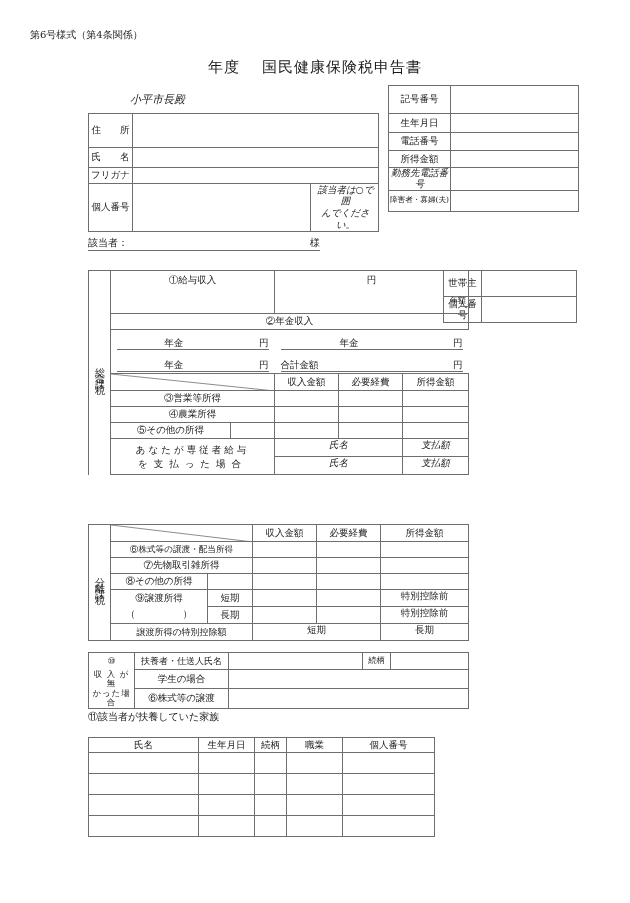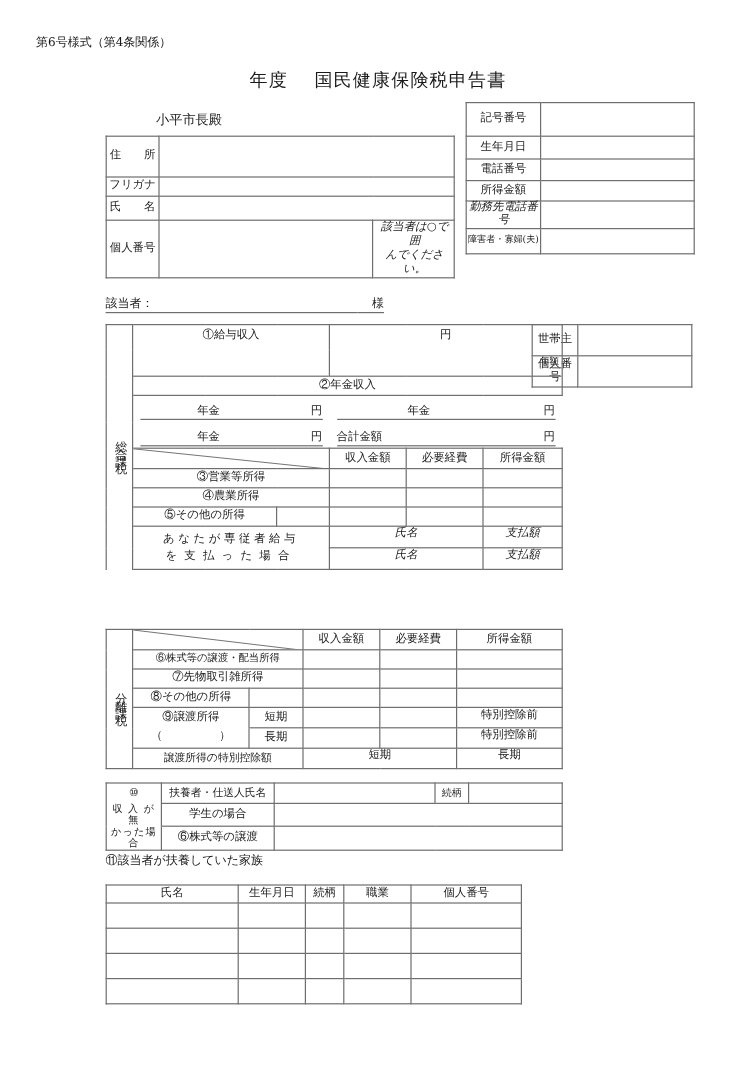--- a/index.html
+++ b/index.html
@@ -73,26 +73,27 @@
     width: 630px;
     text-align: center;
     font-size: 15px;
     letter-spacing: 1px;
   }
   #doc-title .gap { display: inline-block; width: 22px; }
 
   #mayor-line {
     left: 130px; top: 92px;
     font-size: 11px;
+    font-style: italic;
   }
 
   
   #t-head   { left: 88px;  top: 85px;  }
   #t-kigou  { left: 388px; top: 85px;  }
-  #target-line { left: 88px; top: 236px; font-size: 10px; margin-top: 10px; }
+  #target-line { left: 88px; top: 236px; font-size: 10px; }
   #period-line { left: 88px; top: 253px; font-size: 10px; }
   #t-main   { left: 88px;  top: 270px; }
   #t-side   { left: 443px; top: 270px; }
   #t-bunri  { left: 88px;  top: 524px; }
   #t-nonincome { left: 88px; top: 652px; }
   #fam-title  { left: 88px; top: 710px; font-size: 10px; }
   #t-family { left: 88px;  top: 737px; }
 
   
   .rule {
@@ -155,26 +156,26 @@
     </colgroup>
     <tbody>
 
       <tr style="height:28px">
         <td class="nob" colspan="3"></td>
       </tr>
       <tr style="height:34px">
         <td rowspan="1" class="c">住　　所</td>
         <td colspan="2"></td>
       </tr>
-      <tr style="height:16px">
-        <td class="c">フリガナ</td>
-        <td colspan="2"></td>
-      </tr>
       <tr style="height:20px">
         <td class="c">氏　　名</td>
+        <td colspan="2"></td>
+      </tr>
+      <tr style="height:16px">
+        <td class="c">フリガナ</td>
         <td colspan="2"></td>
       </tr>
       <tr style="height:21px">
         <td class="c">個人番号</td>
         <td></td>
         <td class="tiny l" style="line-height:1.25;padding-left:2px">該当者は○で囲<br>んでください。</td>
       </tr>
     </tbody>
   </table>
 

